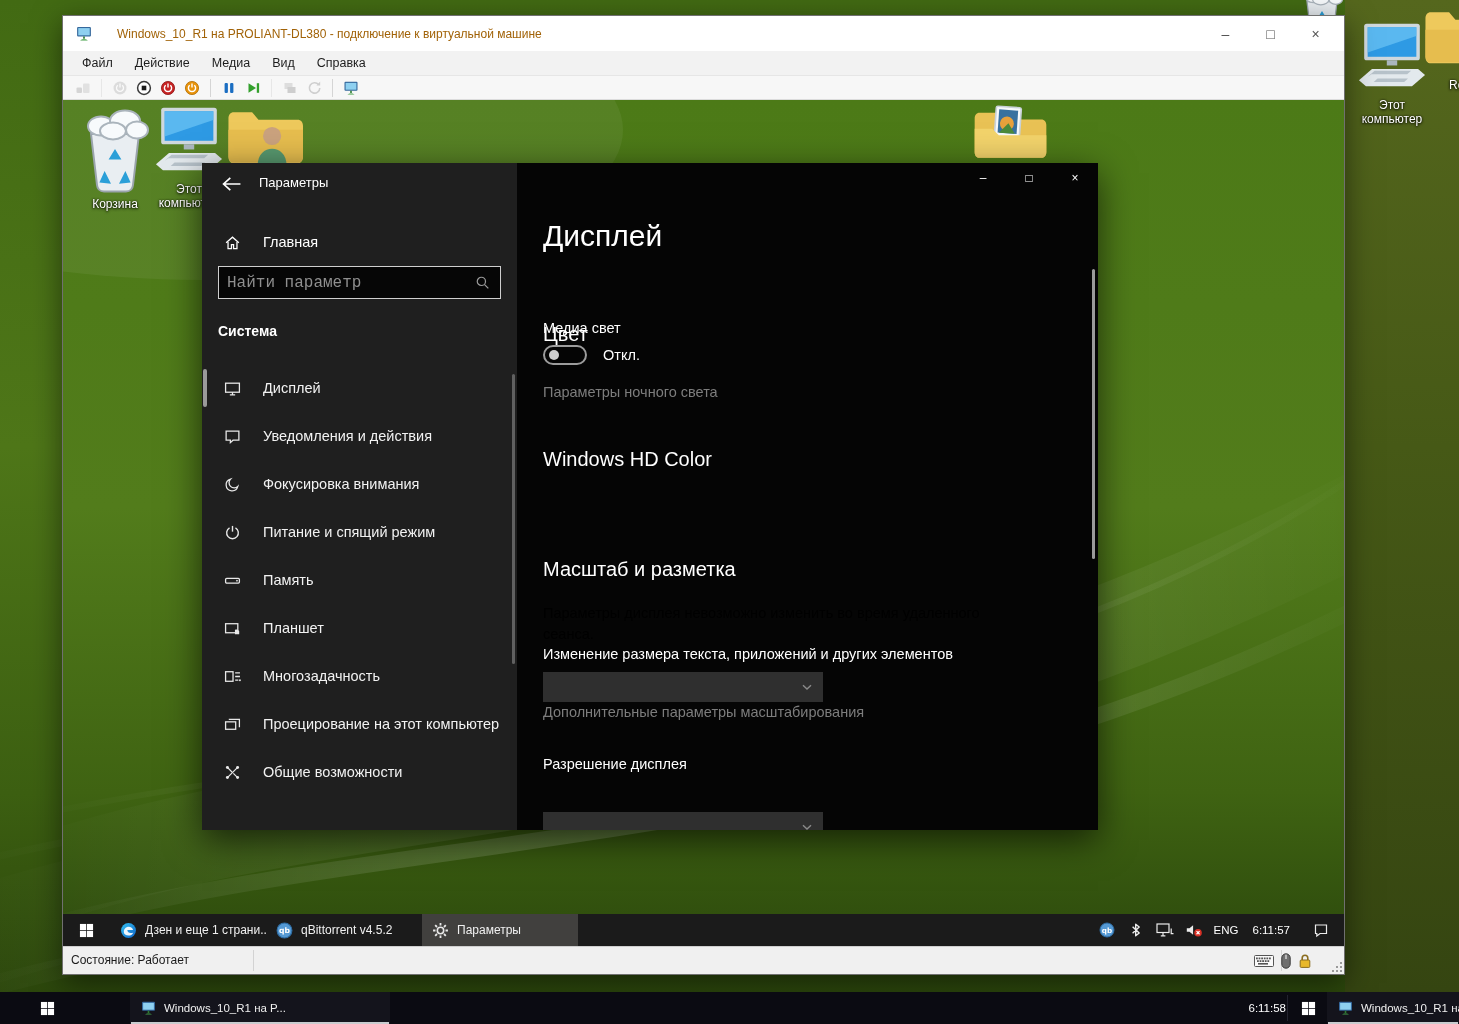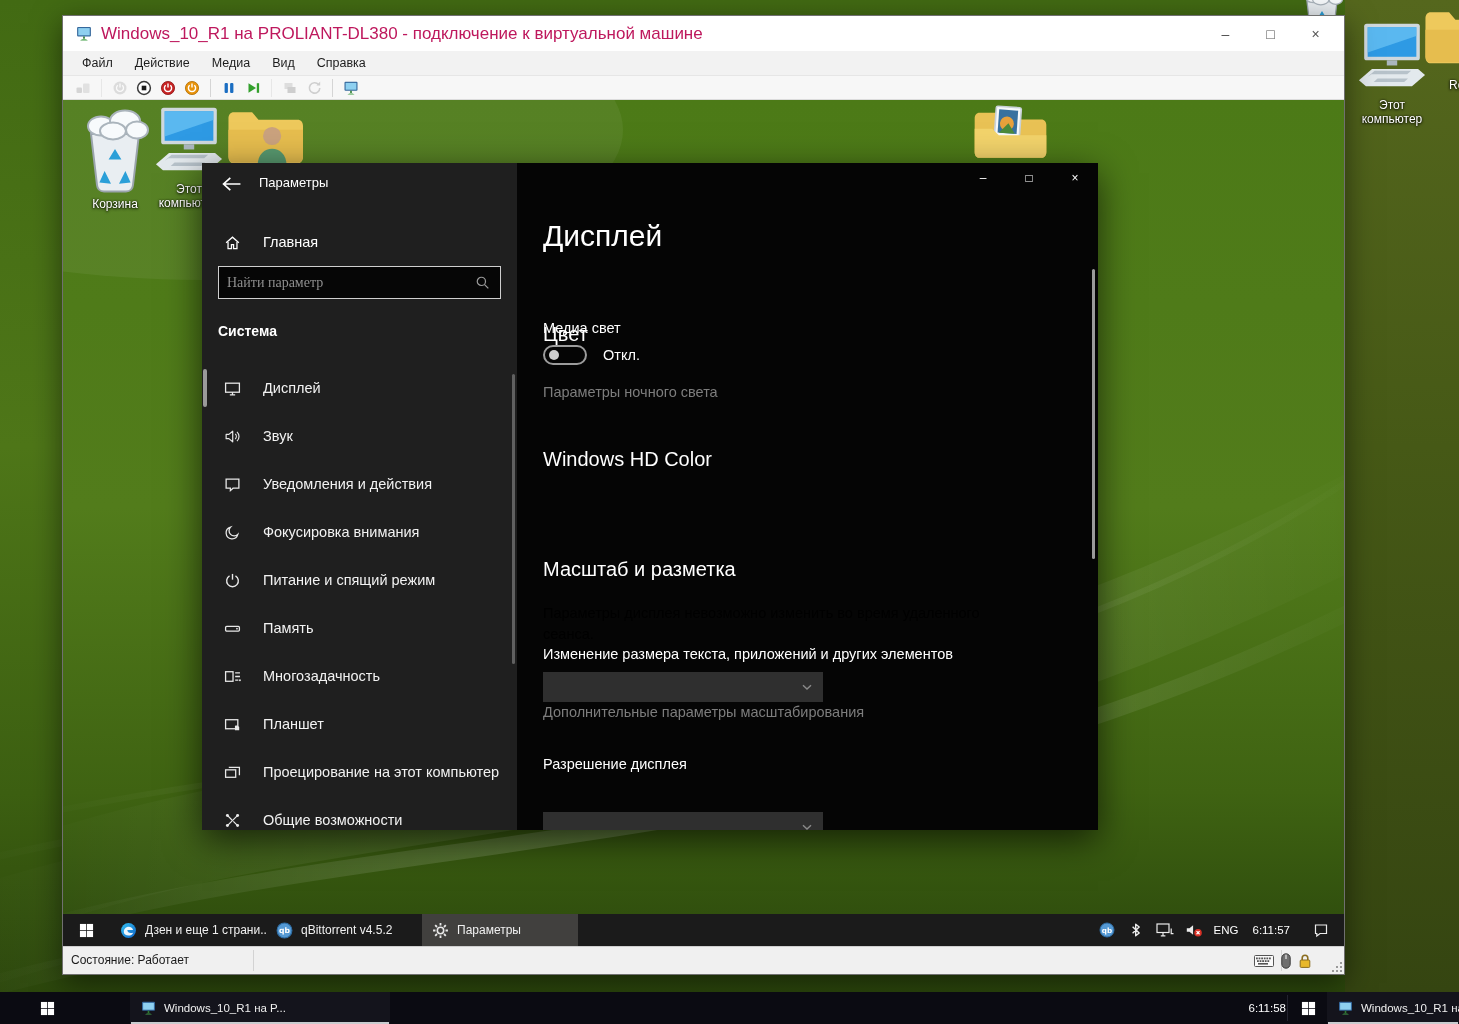--- a/index.html
+++ b/index.html
@@ -38,21 +38,21 @@
     display:flex; align-items:center; justify-content:center; color:#fff; }
   .ht-sep { position:absolute; left:1287px; top:3px; bottom:3px; width:1px; background:#23232e; }
 
   
   .vm-window { position:absolute; left:62px; top:15px; width:1283px; height:960px;
     background:#f0f0f0; border:1px solid #707070; z-index:10;
     box-shadow:0 8px 28px rgba(0,0,0,.5); display:flex; flex-direction:column; }
   .vm-titlebar { height:35px; background:#ffffff; display:flex; align-items:center;
     padding-left:12px; position:relative; flex:0 0 auto; }
   .vm-titlebar .ic { width:18px; height:17px; margin-right:8px; }
-  .vm-title { font-size:17px; color:#be185d; }
+  .vm-title { font-size:12px; color:#a16207;margin-left:16px; }
   .vm-controls { position:absolute; right:6px; top:0; height:100%; display:flex; }
   .vm-ctl { width:45px; height:100%; display:flex; align-items:center; justify-content:center;
     color:#555; font-size:14px; }
   .vm-menubar { height:25px; background:#f2f2f2; display:flex; align-items:center;
     padding-left:8px; flex:0 0 auto; border-bottom:1px solid #e6e6e6; }
   .menu-item { padding:0 11px; font-size:12.5px; color:#1d1d1d; line-height:24px; }
   .vm-toolbar { height:24px; background:#f7f7f7; display:flex; align-items:center;
     padding-left:8px; flex:0 0 auto; border-bottom:1px solid #dcdcdc; }
   .tb-btn { position:relative; width:24px; height:22px; display:flex; align-items:center;
     justify-content:center; background:none; border:none; }
@@ -84,21 +84,21 @@
   .set-controls { position:absolute; right:0; top:0; display:flex; }
   .set-ctl { width:46px; height:30px; display:flex; align-items:center; justify-content:center;
     color:#fff; font-size:12px; }
   .set-home { position:absolute; left:0; top:60px; width:100%; height:38px; display:flex;
     align-items:center; }
   .set-home .ic { width:17px; height:17px; margin-left:22px; color:#fff; }
   .set-home .lbl { margin-left:22px; font-size:14.5px; color:#fff; }
   .set-search { position:absolute; left:16px; top:103px; width:283px; height:33px;
     background:#060606; border:1.5px solid #cfcfcf; display:flex; align-items:center; }
   .set-search input { flex:1; background:transparent; border:none; outline:none;
-    color:#ddd; font-size:14px; padding:0 8px; font-family:Liberation Serif, serif; }
+    color:#ddd; font-size:16px; padding:0 8px; font-family:Liberation Mono, monospace; }
   .set-search input::placeholder { color:#8f8f8f; }
   .set-search .ic { width:15px; height:15px; margin-right:10px; color:#9a9a9a; flex:0 0 auto; }
   .set-section-title { position:absolute; left:16px; top:160px; font-size:14px;
     font-weight:bold; color:#fff; }
   .nav-list { position:absolute; left:0; top:201px; width:100%; }
   .nav-item { position:relative; height:48px; display:flex; align-items:center; }
   .nav-item .ic { width:17px; height:17px; margin-left:22px; color:#e8e8e8; flex:0 0 auto; }
   .nav-item .lbl { margin-left:22px; font-size:14.5px; color:#f2f2f2; white-space:nowrap; }
   .nav-item.selected::before { content:''; position:absolute; left:1px; top:5px;
     bottom:5px; width:4px; background:#9a9a9a; border-radius:2px; }
@@ -449,29 +449,20 @@
             <div class="nav-item selected">
               <span class="ic">
                 <svg viewBox="0 0 16 16" width="100%" height="100%">
                   <rect x="1.5" y="3" width="13" height="8.5" fill="none" stroke="currentColor" stroke-width="1.2"></rect>
                   <path d="M5.5 14h5M8 11.5V14" stroke="currentColor" stroke-width="1.2"></path>
                 </svg>
               </span>
               <span class="lbl">Дисплей</span>
             </div>
 
-            <div class="nav-item">
-              <span class="ic">
-                <svg viewBox="0 0 16 16" width="100%" height="100%">
-                  <path d="M2 6v4h2.6L8.2 13V3L4.6 6z" fill="none" stroke="currentColor" stroke-width="1.1" stroke-linejoin="round"></path>
-                  <path d="M10.6 5.6a3.4 3.4 0 0 1 0 4.8M12.2 3.6a6 6 0 0 1 0 8.8" fill="none" stroke="currentColor" stroke-width="1.1"></path>
-                </svg>
-              </span>
-              <span class="lbl">Звук</span>
-            </div>
 
             <div class="nav-item">
               <span class="ic">
                 <svg viewBox="0 0 16 16" width="100%" height="100%">
                   <path d="M2 3h12v8.5H8.5L6 13.8v-2.3H2z" fill="none" stroke="currentColor" stroke-width="1.2"></path>
                 </svg>
               </span>
               <span class="lbl">Уведомления и действия</span>
             </div>
 
@@ -495,41 +486,41 @@
             </div>
 
             <div class="nav-item">
               <span class="ic">
                 <svg viewBox="0 0 16 16" width="100%" height="100%">
                   <rect x="1.5" y="6" width="13" height="4.5" rx="1" fill="none" stroke="currentColor" stroke-width="1.2"></rect>
                   <circle cx="12.2" cy="8.2" r=".8" fill="currentColor"></circle>
                 </svg>
               </span>
               <span class="lbl">Память</span>
+            </div>
+
+            <div class="nav-item">
+              <span class="ic">
+                <svg viewBox="0 0 16 16" width="100%" height="100%">
+                  <rect x="1.5" y="3.5" width="11.5" height="8.5" fill="none" stroke="currentColor" stroke-width="1.2"></rect>
+                  <path d="M10.3 9.3c.7-.5 2.1-.5 2.8 0l1.2 1v3h-4z" fill="currentColor"></path>
+                </svg>
+              </span>
+              <span class="lbl">Планшет</span>
             </div>
 
             <div class="nav-item">
               <span class="ic">
                 <svg viewBox="0 0 16 16" width="100%" height="100%">
                   <rect x="1.5" y="3.5" width="7" height="9" fill="none" stroke="currentColor" stroke-width="1.2"></rect>
                   <path d="M10.5 4.5h4.5M10.5 8h4.5M10.5 11.5h3" stroke="currentColor" stroke-width="1.2"></path>
                   <circle cx="15" cy="11.5" r=".9" fill="currentColor"></circle>
                 </svg>
               </span>
               <span class="lbl">Многозадачность</span>
-            </div>
-
-            <div class="nav-item">
-              <span class="ic">
-                <svg viewBox="0 0 16 16" width="100%" height="100%">
-                  <rect x="1.5" y="3.5" width="11.5" height="8.5" fill="none" stroke="currentColor" stroke-width="1.2"></rect>
-                  <path d="M10.3 9.3c.7-.5 2.1-.5 2.8 0l1.2 1v3h-4z" fill="currentColor"></path>
-                </svg>
-              </span>
-              <span class="lbl">Планшет</span>
             </div>
 
             <div class="nav-item">
               <span class="ic">
                 <svg viewBox="0 0 16 16" width="100%" height="100%">
                   <rect x="1.5" y="5.5" width="9.5" height="7" fill="none" stroke="currentColor" stroke-width="1.2"></rect>
                   <path d="M4.5 3.2h10v7.3" fill="none" stroke="currentColor" stroke-width="1.2"></path>
                 </svg>
               </span>
               <span class="lbl">Проецирование на этот компьютер</span>

